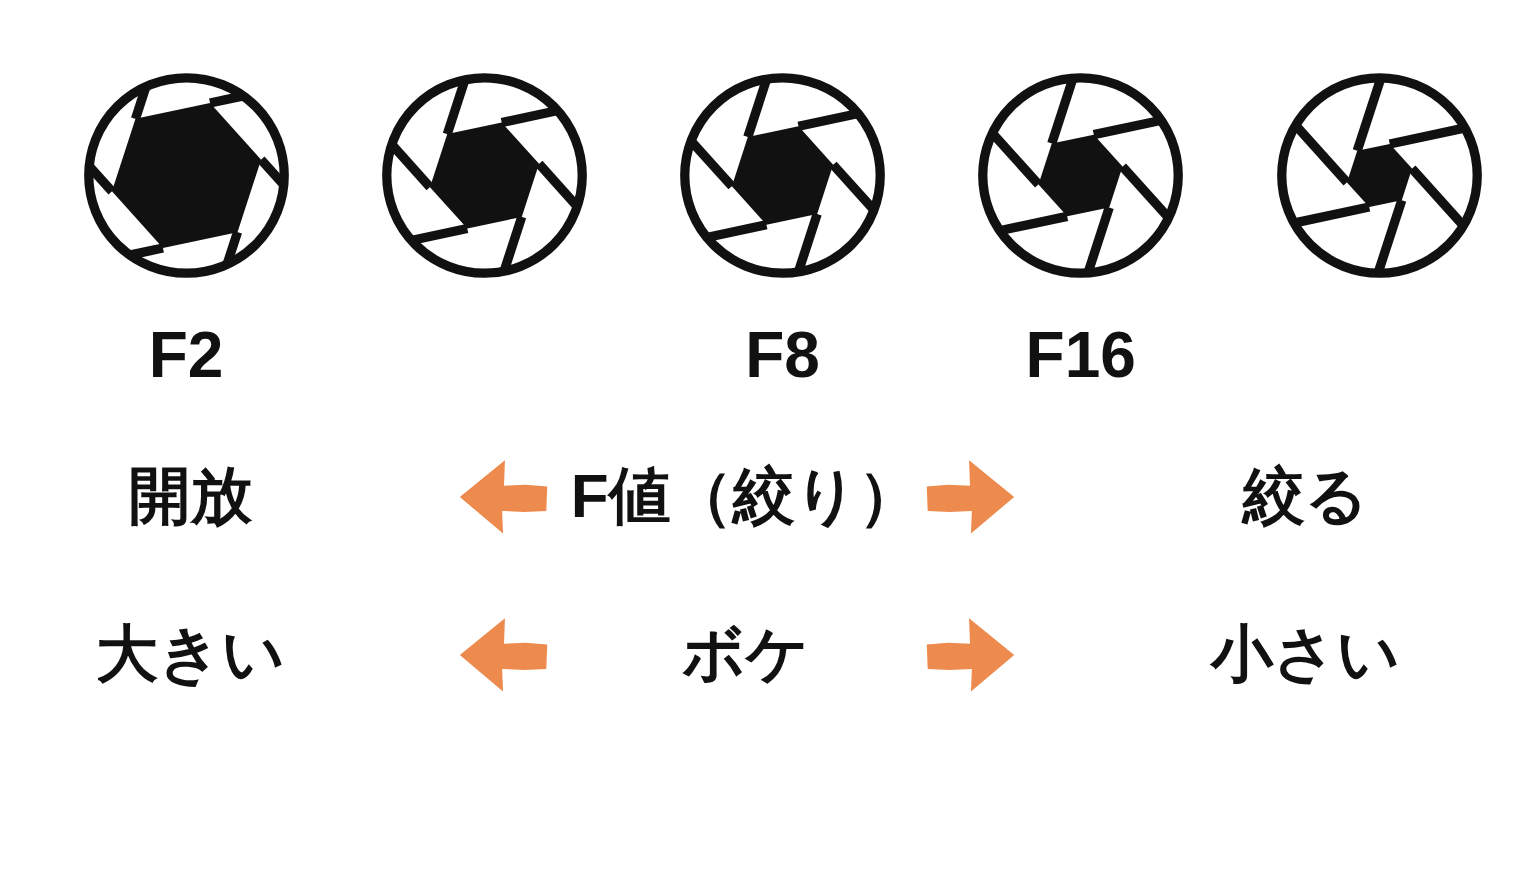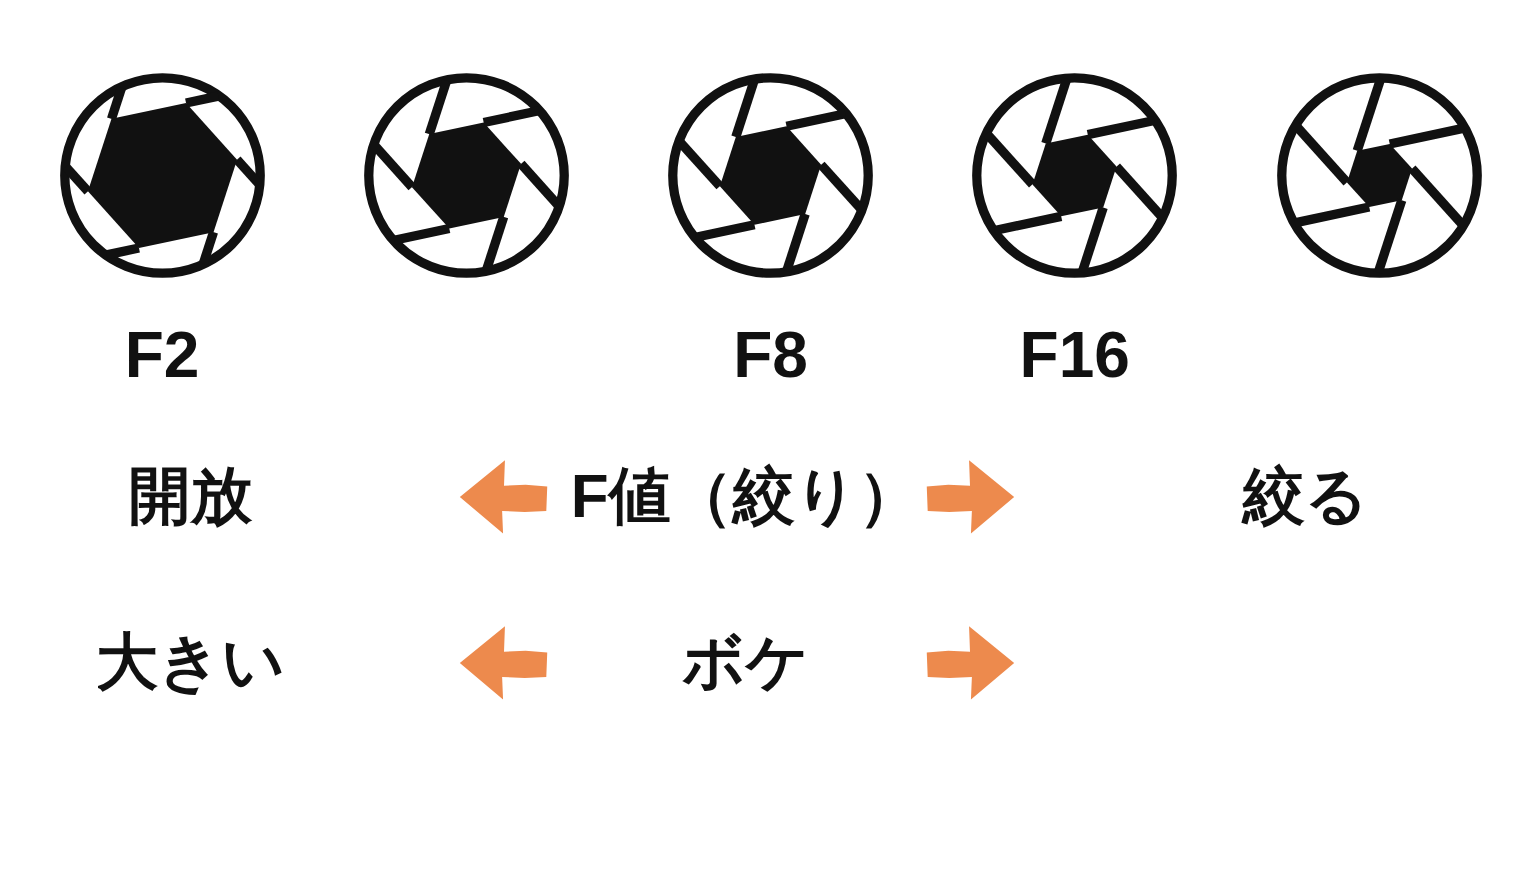--- a/index.html
+++ b/index.html
@@ -11,21 +11,21 @@
   body{
     width:1536px;height:879px;
     background:var(--bg);
     color:var(--ink);
     font-family:"Liberation Sans","DejaVu Sans",sans-serif;
     overflow:hidden;
   }
   .apertures{
     display:flex;
     justify-content:space-between;
-    padding:68px 47px 0 52px;
+    padding:68px 47px 0 76px;
   }
   .ap-item{
     margin:0;
     width:220px;
     display:flex;
     flex-direction:column;
     align-items:center;
   }
   .ap-icon{display:block;}
   .ap-label{
@@ -33,21 +33,21 @@
     font-size:64px;
     font-weight:600;
     letter-spacing:0px;
     line-height:1;
     color:var(--ink);
   }
   .relations{
     margin-top:44px;
     display:flex;
     flex-direction:column;
-    row-gap:36px;
+    row-gap:28px;
   }
   .rel-row{
     display:grid;
     grid-template-columns:381px 245px 239px 210px 461px;
     height:130px;
   }
   .cell{
     display:flex;
     align-items:center;
     justify-content:center;
@@ -153,15 +153,16 @@
           <svg class="arrow-svg" width="94" height="84" viewBox="0 0 100 88">
     <polygon points="96,34 73,32 50,33 51,6 3,45 49,84 48,60 72,61 95,60" fill="#ED8A4D"></polygon>
           </svg>
         </div>
         <div class="cell term">ボケ</div>
         <div class="cell">
           <svg class="arrow-svg" width="94" height="84" viewBox="0 0 100 88">
     <polygon points="4,34 27,32 50,33 49,6 97,45 51,84 52,60 28,61 5,60" fill="#ED8A4D"></polygon>
           </svg>
         </div>
+        <div class="cell term">小さい</div>
       </div>
     </div>
 </div>
 
 </body></html>

